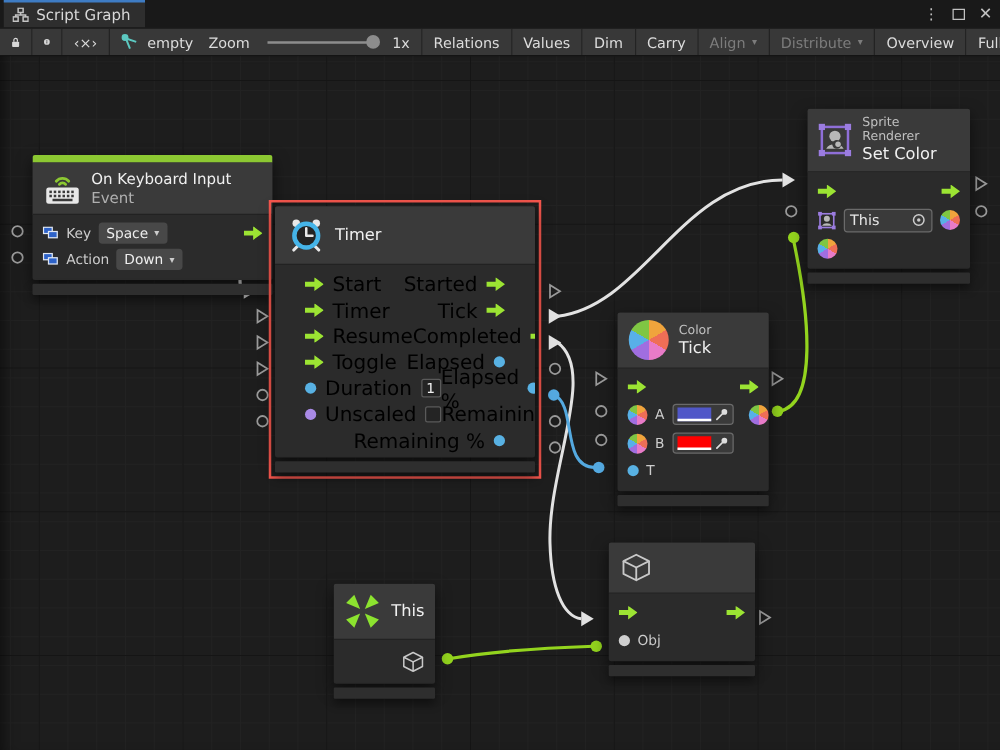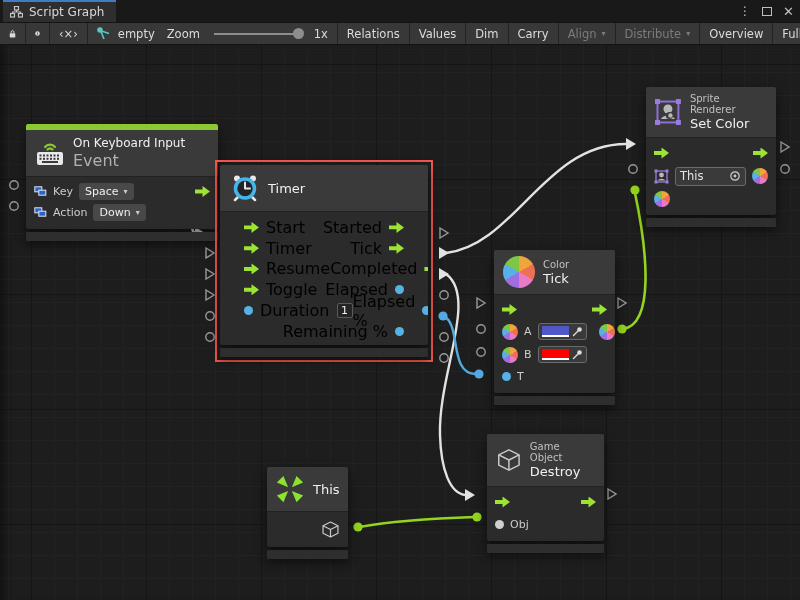--- a/index.html
+++ b/index.html
@@ -41,21 +41,21 @@
     box-shadow:inset 10px 0 12px -8px rgba(0,0,0,.55); }
   #wires { position:absolute; left:0; top:0; }
 
   
   .node { position:absolute; font-size:11px; color:#cccccc; }
   .nbody { background:#2b2b2b; border-radius:2px; box-shadow:0 5px 12px rgba(0,0,0,.55); overflow:hidden; }
   .nhead { background:#3a3a3a; border-bottom:1px solid #222; display:flex; align-items:center; gap:8px; padding:6px 9px; }
   .ntitle { font-size:13px; color:#f0f0f0; }
   .ntitle.sm { font-size:12px; }
   .ncat { font-size:10px; color:#c0c0c0; margin-bottom:1px; }
-  .nsub { font-size:16px; color:#b0b0b0; margin-top:1px; }
+  .nsub { font-size:12px; color:#b0b0b0; margin-top:1px; }
   .nrows { padding:4px 0 6px; }
   .nrow { display:flex; align-items:center; gap:6px; height:21px; padding:0 8px; }
   .nfooter { height:9px; background:#2e2e2e; margin-top:3px; border-radius:1px; box-shadow:0 4px 8px rgba(0,0,0,.45); }
   .greenbar { height:6px; }
   .spacer { flex:1; }
 
   .flow-arrow { display:inline-block; width:15px; height:11px; flex:0 0 15px;
     clip-path:polygon(0 32%,50% 32%,50% 0,100% 50%,50% 100%,50% 68%,0 68%); }
   .dot { display:inline-block; width:9px; height:9px; border-radius:50%; flex:0 0 9px; }
   .wheel { display:inline-block; width:16px; height:16px; border-radius:50%; flex:0 0 16px;
@@ -330,20 +330,30 @@
                 <span>Duration</span>
                 <span class="valuebox">1</span>
               </span>
             <span class="tg right">
                 <span>Elapsed %</span>
                 <span class="dot" style="background: rgb(88, 177, 227);"></span>
               </span>
           </div>
           <div class="trow">
             <span class="tg">
+                <span class="dot" style="background: rgb(169, 138, 230);"></span>
+                <span>Unscaled</span>
+                <span class="checkbox"></span>
+              </span>
+            <span class="tg right">
+                <span>Remaining</span>
+              </span>
+          </div>
+          <div class="trow">
+            <span class="tg">
                 <span></span>
               </span>
             <span class="tg right">
                 <span>Remaining %</span>
                 <span class="dot" style="background: rgb(88, 177, 227);"></span>
               </span>
           </div>
         </div>
       </div>
       <div class="nfooter"></div>
@@ -452,24 +462,20 @@
     <div class="node" style="left:487px; top:389px; width:117px;">
       <div class="nbody">
         <div class="nhead" style="padding:7px 9px;">
           <svg width="26" height="26" viewBox="0 0 28 28">
             <g fill="none" stroke="#c8c8c8" stroke-width="1.6" stroke-linejoin="round">
               <path d="M14 3 L25 8.5 L14 14 L3 8.5 Z"></path>
               <path d="M3 8.5 L3 19.5 L14 25 L14 14"></path>
               <path d="M25 8.5 L25 19.5 L14 25"></path>
             </g>
           </svg>
-          <div>
-            <div class="ncat">Game Object</div>
-            <div class="ntitle">Destroy</div>
-          </div>
         </div>
         <div class="nrows">
           <div class="nrow" style="height:22px">
             <span class="flow-arrow" style="background: rgb(156, 228, 51);"></span>
             <span class="spacer"></span>
             <span class="flow-arrow" style="background: rgb(156, 228, 51);"></span>
           </div>
           <div class="nrow" style="height:22px">
             <span class="dot" style="background: rgb(207, 207, 207);"></span>
             <span>Obj</span>

